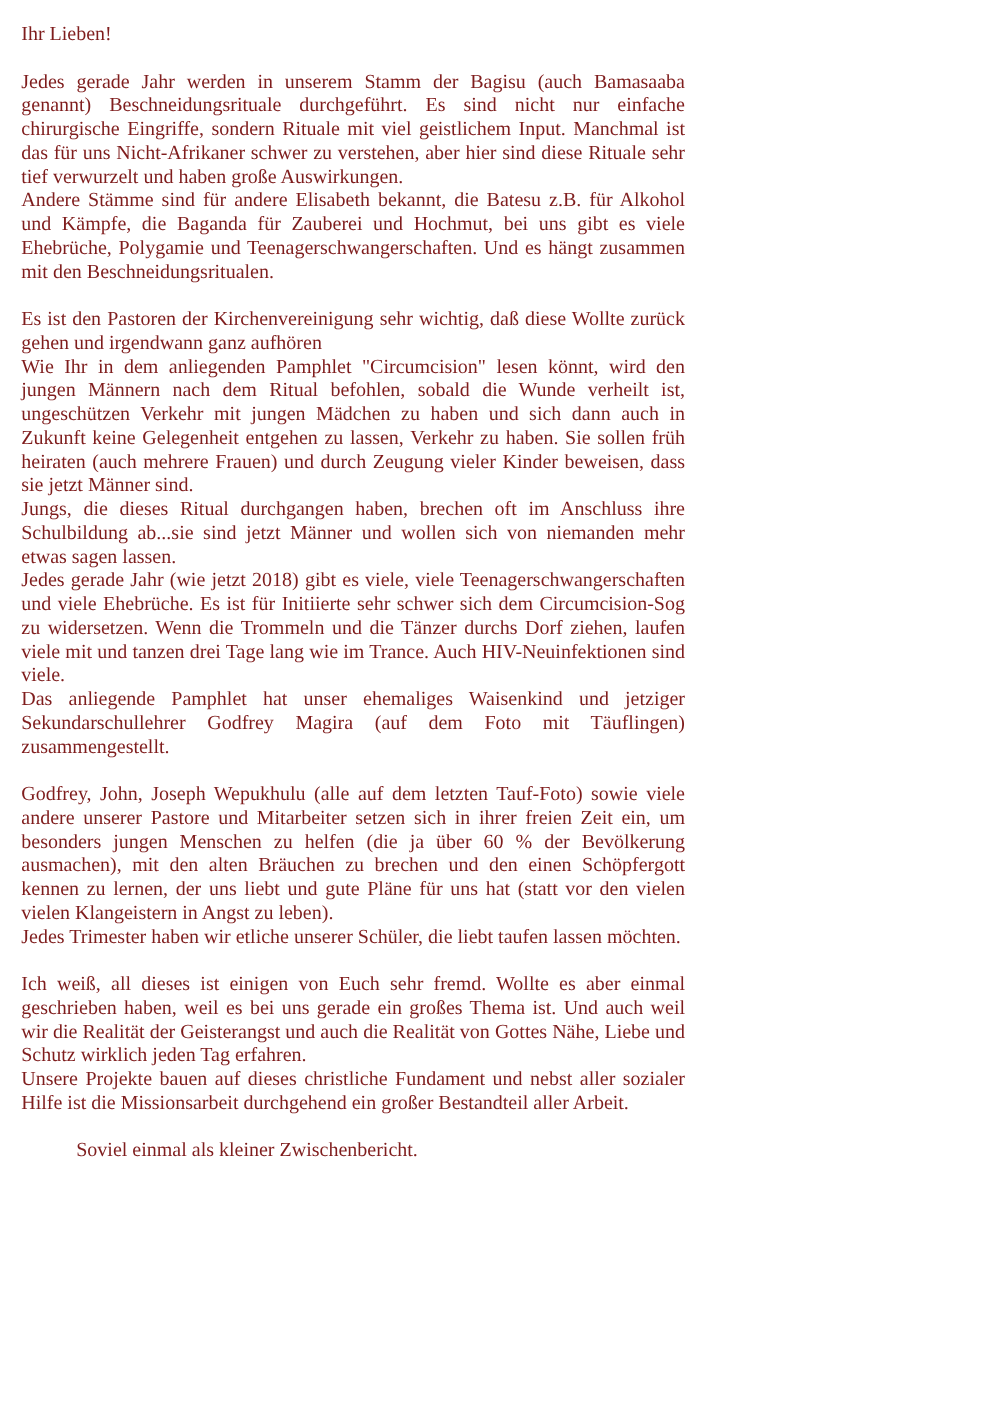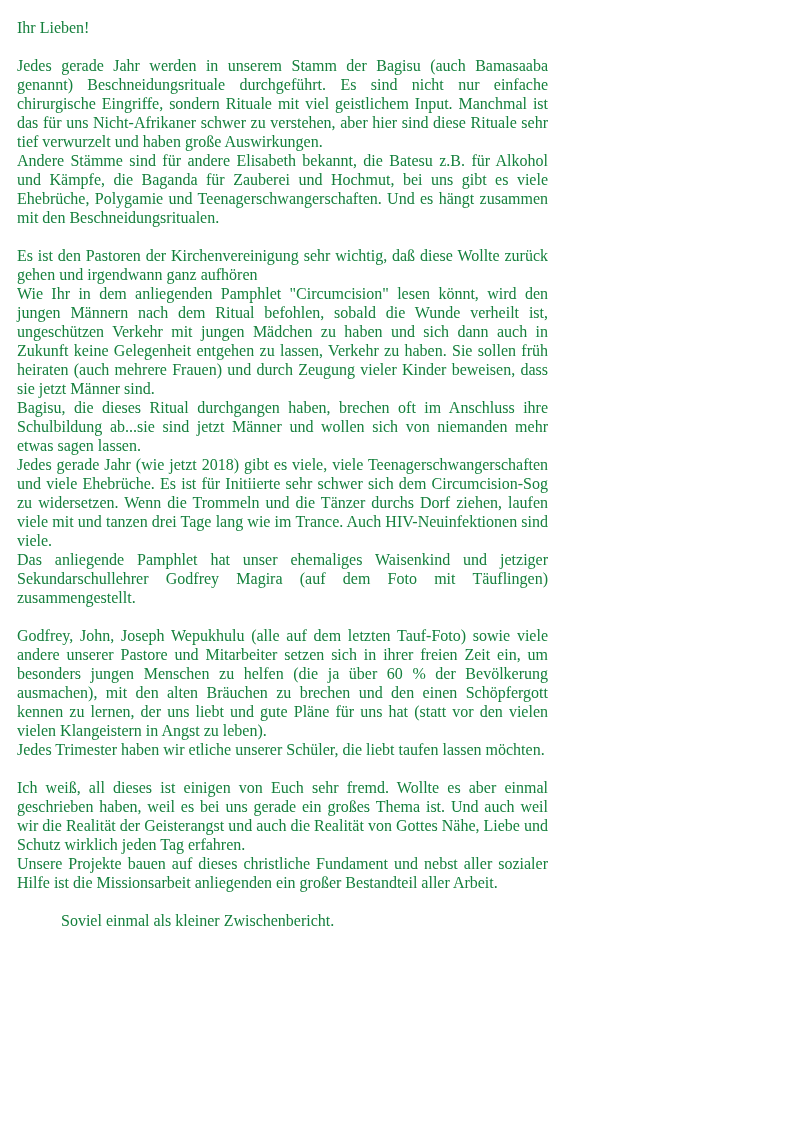--- a/index.html
+++ b/index.html
@@ -5,21 +5,21 @@
   * { margin: 0; padding: 0; box-sizing: border-box; }
   html, body {
     width: 793px;
     height: 1122px;
     background: #ffffff;
   }
   .page {
     width: 793px;
     height: 1122px;
     background: #ffffff;
-    color: #15803d;
+    color: #7f1d1d;
     font-family: "Liberation Serif", "DejaVu Serif", serif;
     font-size: 16px;
     line-height: 19px;
     padding: 18px 0 0 17px;
     overflow: hidden;
   }
   .content {
     width: 531px;
   }
   .block {
@@ -47,33 +47,33 @@
     </div>
 
     <div class="block">
       <p class="para">Jedes gerade Jahr werden in unserem Stamm der Bagisu (auch Bamasaaba genannt) Beschneidungsrituale durchgeführt. Es sind nicht nur einfache chirurgische Eingriffe, sondern Rituale mit viel geistlichem Input. Manchmal ist das für uns Nicht-Afrikaner schwer zu verstehen, aber hier sind diese Rituale sehr tief verwurzelt und haben große Auswirkungen.</p>
       <p class="para">Andere Stämme sind für andere Elisabeth bekannt, die Batesu z.B. für Alkohol und Kämpfe, die Baganda für Zauberei und Hochmut, bei uns gibt es viele Ehebrüche, Polygamie und Teenagerschwangerschaften. Und es hängt zusammen mit den Beschneidungsritualen.</p>
     </div>
 
     <div class="block">
       <p class="para">Es ist den Pastoren der Kirchenvereinigung sehr wichtig, daß diese Wollte zurück gehen und irgendwann ganz aufhören</p>
       <p class="para">Wie Ihr in dem anliegenden Pamphlet "Circumcision" lesen könnt, wird den jungen Männern nach dem Ritual befohlen, sobald die Wunde verheilt ist, ungeschützen Verkehr mit jungen Mädchen zu haben und sich dann auch in Zukunft keine Gelegenheit entgehen zu lassen, Verkehr zu haben. Sie sollen früh heiraten (auch mehrere Frauen) und durch Zeugung vieler Kinder beweisen, dass sie jetzt Männer sind.</p>
-      <p class="para">Bagisu, die dieses Ritual durchgangen haben, brechen oft im Anschluss ihre Schulbildung ab...sie sind jetzt Männer und wollen sich von niemanden mehr etwas sagen lassen.</p>
+      <p class="para">Jungs, die dieses Ritual durchgangen haben, brechen oft im Anschluss ihre Schulbildung ab...sie sind jetzt Männer und wollen sich von niemanden mehr etwas sagen lassen.</p>
       <p class="para">Jedes gerade Jahr (wie jetzt 2018) gibt es viele, viele Teenagerschwangerschaften und viele Ehebrüche. Es ist für Initiierte sehr schwer sich dem Circumcision-Sog zu widersetzen. Wenn die Trommeln und die Tänzer durchs Dorf ziehen, laufen viele mit und tanzen drei Tage lang wie im Trance. Auch HIV-Neuinfektionen sind viele.</p>
       <p class="para">Das anliegende Pamphlet hat unser ehemaliges Waisenkind und jetziger Sekundarschullehrer Godfrey Magira (auf dem Foto mit Täuflingen) zusammengestellt.</p>
     </div>
 
     <div class="block">
       <p class="para">Godfrey, John, Joseph Wepukhulu (alle auf dem letzten Tauf-Foto) sowie viele andere unserer Pastore und Mitarbeiter setzen sich in ihrer freien Zeit ein, um besonders jungen Menschen zu helfen (die ja über 60 % der Bevölkerung ausmachen), mit den alten Bräuchen zu brechen und den einen Schöpfergott kennen zu lernen, der uns liebt und gute Pläne für uns hat (statt vor den vielen vielen Klangeistern in Angst zu leben).</p>
       <p class="para">Jedes Trimester haben wir etliche unserer Schüler, die liebt taufen lassen möchten.</p>
     </div>
 
     <div class="block">
       <p class="para">Ich weiß, all dieses ist einigen von Euch sehr fremd. Wollte es aber einmal geschrieben haben, weil es bei uns gerade ein großes Thema ist. Und auch weil wir die Realität der Geisterangst und auch die Realität von Gottes Nähe, Liebe und Schutz wirklich jeden Tag erfahren.</p>
-      <p class="para">Unsere Projekte bauen auf dieses christliche Fundament und nebst aller sozialer Hilfe ist die Missionsarbeit anliegenden ein großer Bestandteil aller Arbeit.</p>
+      <p class="para">Unsere Projekte bauen auf dieses christliche Fundament und nebst aller sozialer Hilfe ist die Missionsarbeit durchgehend ein großer Bestandteil aller Arbeit.</p>
     </div>
 
     <div class="block">
       <p class="para closing-line">Soviel einmal als kleiner Zwischenbericht.</p>
     </div>
 
   </div>
 </div>
 
 </body></html>

